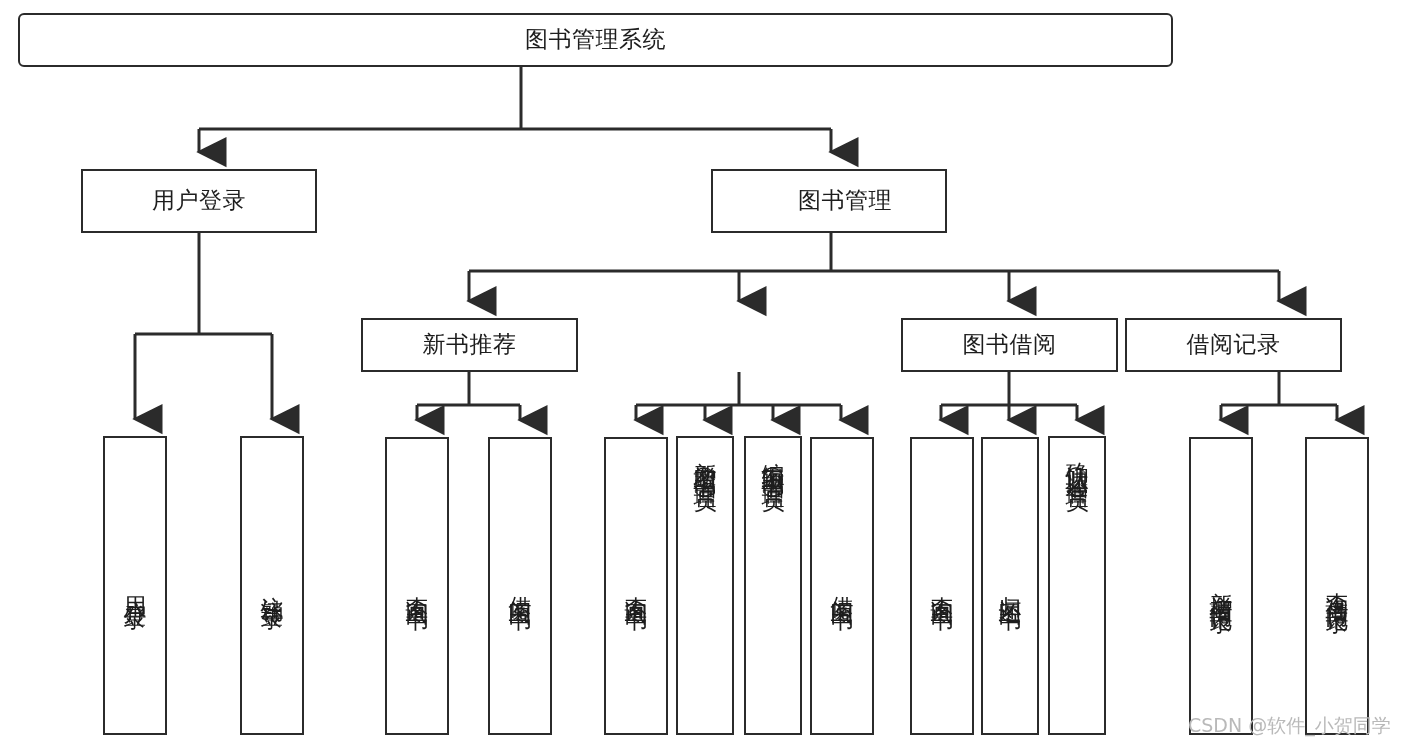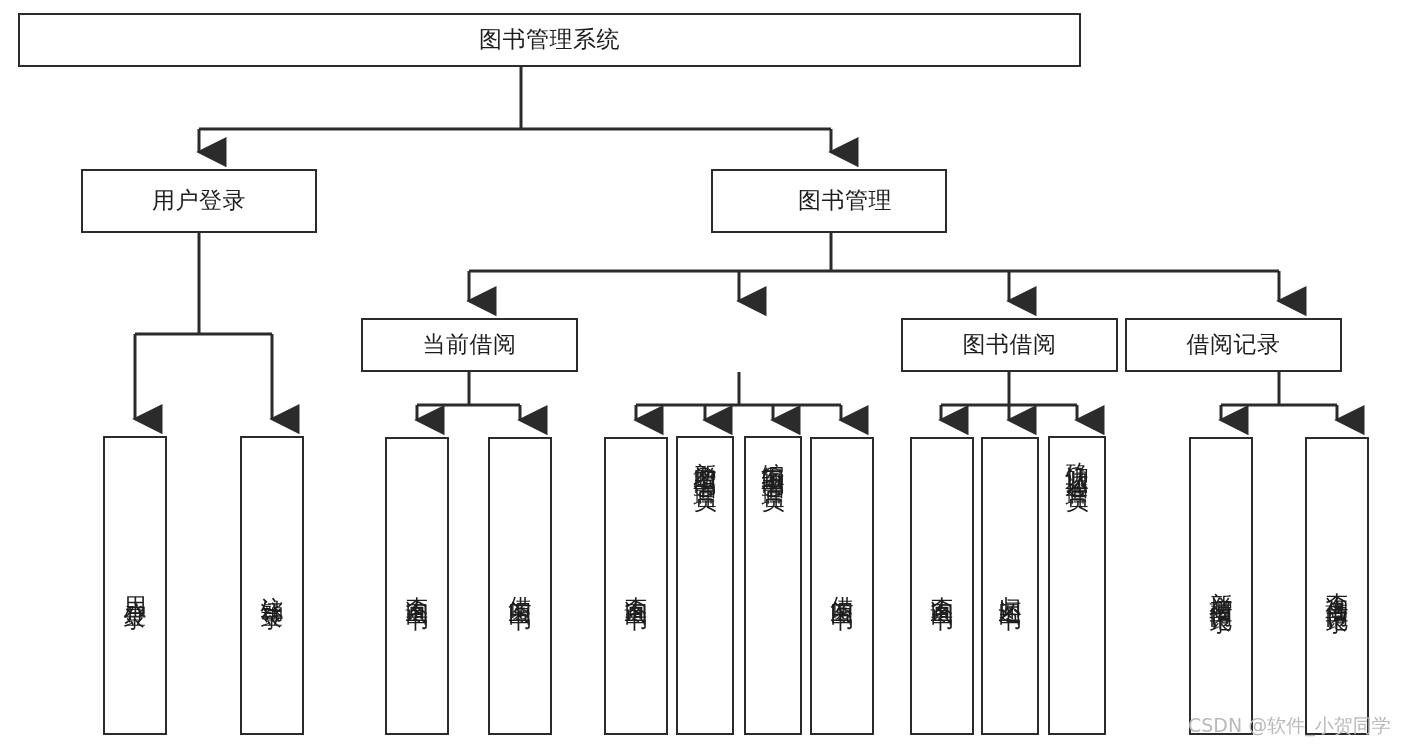--- a/index.html
+++ b/index.html
@@ -126,33 +126,33 @@
       <path d="M 1009 405 L 1009 420" marker-end="url(#arrow)"></path>
       <path d="M 1077 405 L 1077 420" marker-end="url(#arrow)"></path>
 
       <path d="M 1279 372 L 1279 405"></path>
       <path d="M 1221 405 L 1337 405"></path>
       <path d="M 1221 405 L 1221 420" marker-end="url(#arrow)"></path>
       <path d="M 1337 405 L 1337 420" marker-end="url(#arrow)"></path>
     </g>
   </svg>
 
-  <div class="node root horiz" style="left:18px; top:13px; width:1063px; height:54px;">
+  <div class="node root horiz" style="left:18px; top:13px; width:1155px; height:54px;border-radius:6px;">
     <span class="label">图书管理系统</span>
   </div>
 
   <div class="node horiz" style="left:81px; top:169px; width:236px; height:64px;">
     <span class="label">用户登录</span>
   </div>
   <div class="node horiz" style="left:711px; top:169px; width:236px; height:64px;padding-left:32px;">
     <span class="label">图书管理</span>
   </div>
 
   <div class="node horiz" style="left:361px; top:318px; width:217px; height:54px;">
-    <span class="label">当前借阅</span>
+    <span class="label">新书推荐</span>
   </div>
   <div class="node horiz" style="left:901px; top:318px; width:217px; height:54px;">
     <span class="label">图书借阅</span>
   </div>
   <div class="node horiz" style="left:1125px; top:318px; width:217px; height:54px;">
     <span class="label">借阅记录</span>
   </div>
 
   <div class="node vert centred" style="left:103px; top:436px; width:64px; height:299px;">
     <span class="label">用户登录</span>

